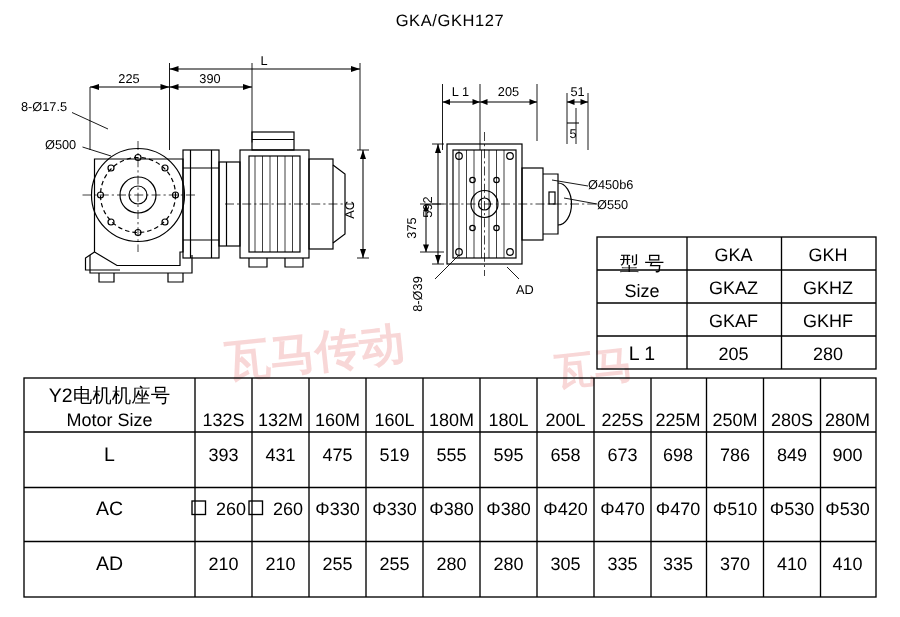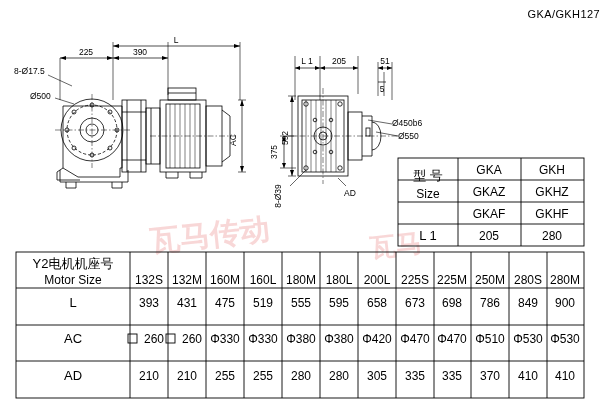--- a/index.html
+++ b/index.html
@@ -18,21 +18,21 @@
   #stage {
     position: absolute;
     left: 0; top: 0;
     width: 600px;
     height: 411px;
   }
   .title {
     position: absolute;
     left: 0; top: 8px;
     width: 600px;
-    text-align: right;
+    text-align: center;
     font-size: 11px;
     letter-spacing: 0.4px;
   }
   svg.layer {
     position: absolute;
     left: 0; top: 0;
     width: 600px;
     height: 411px;
   }
   .wm {

